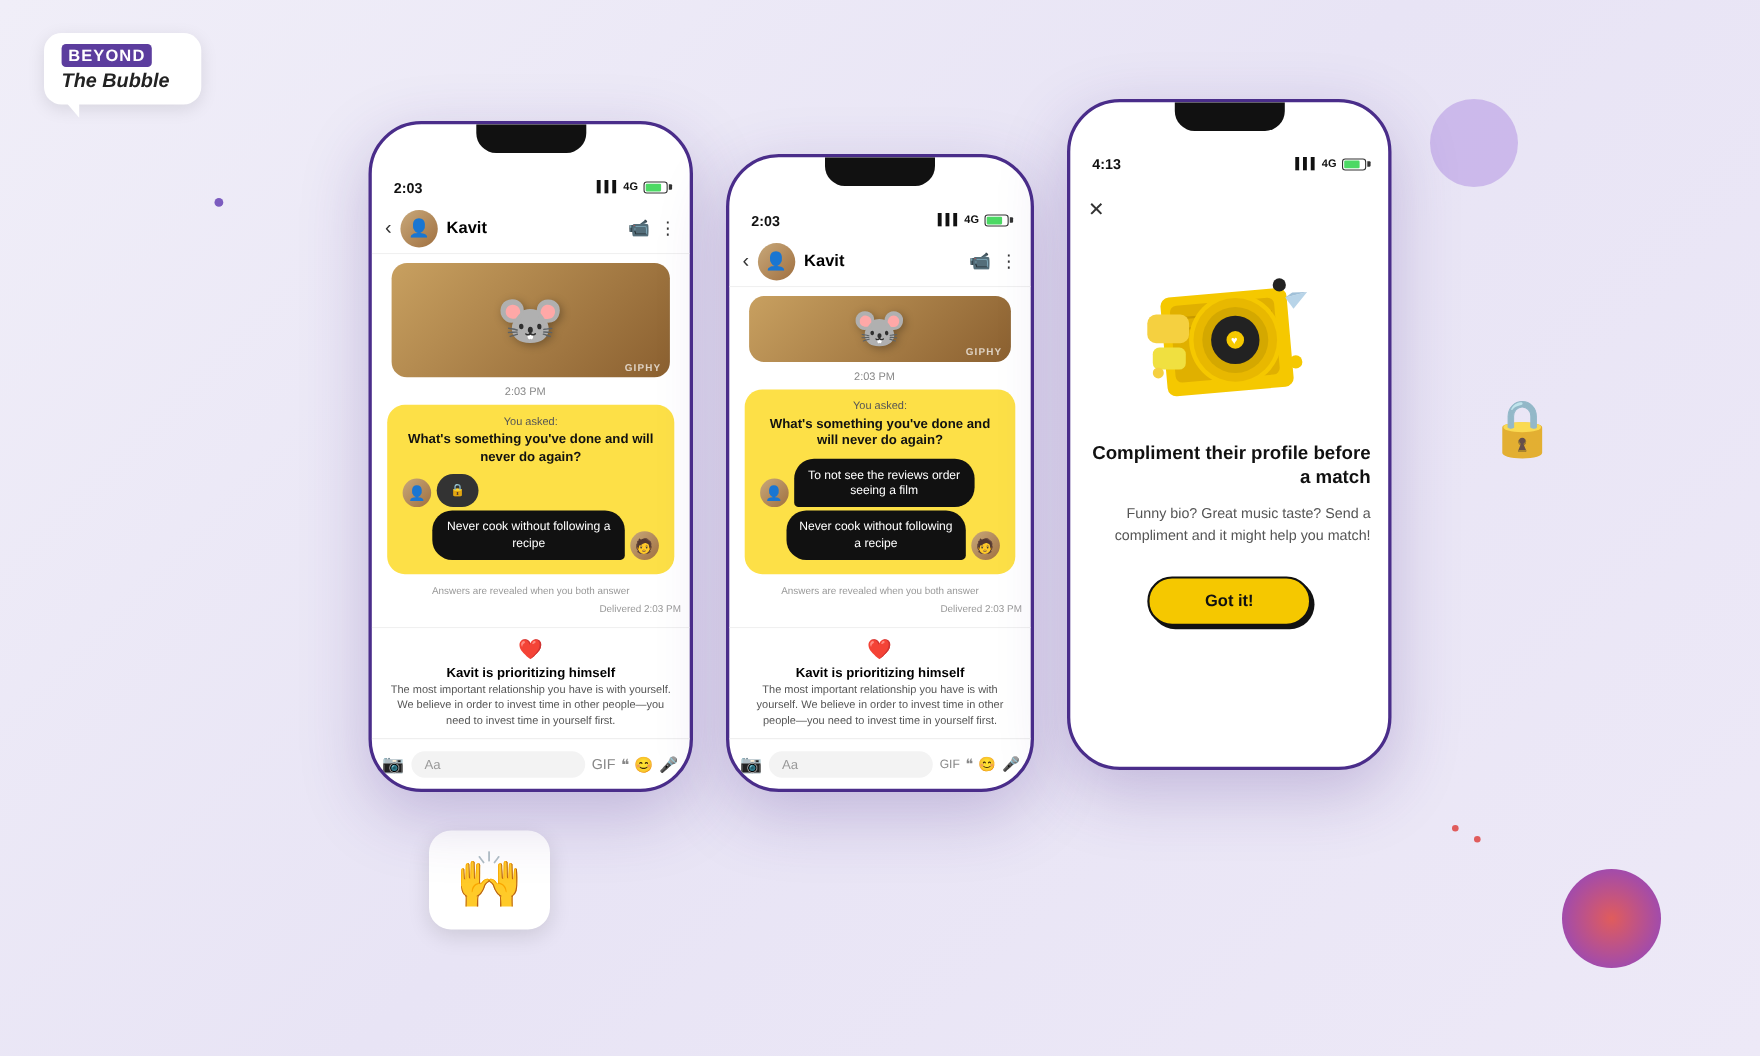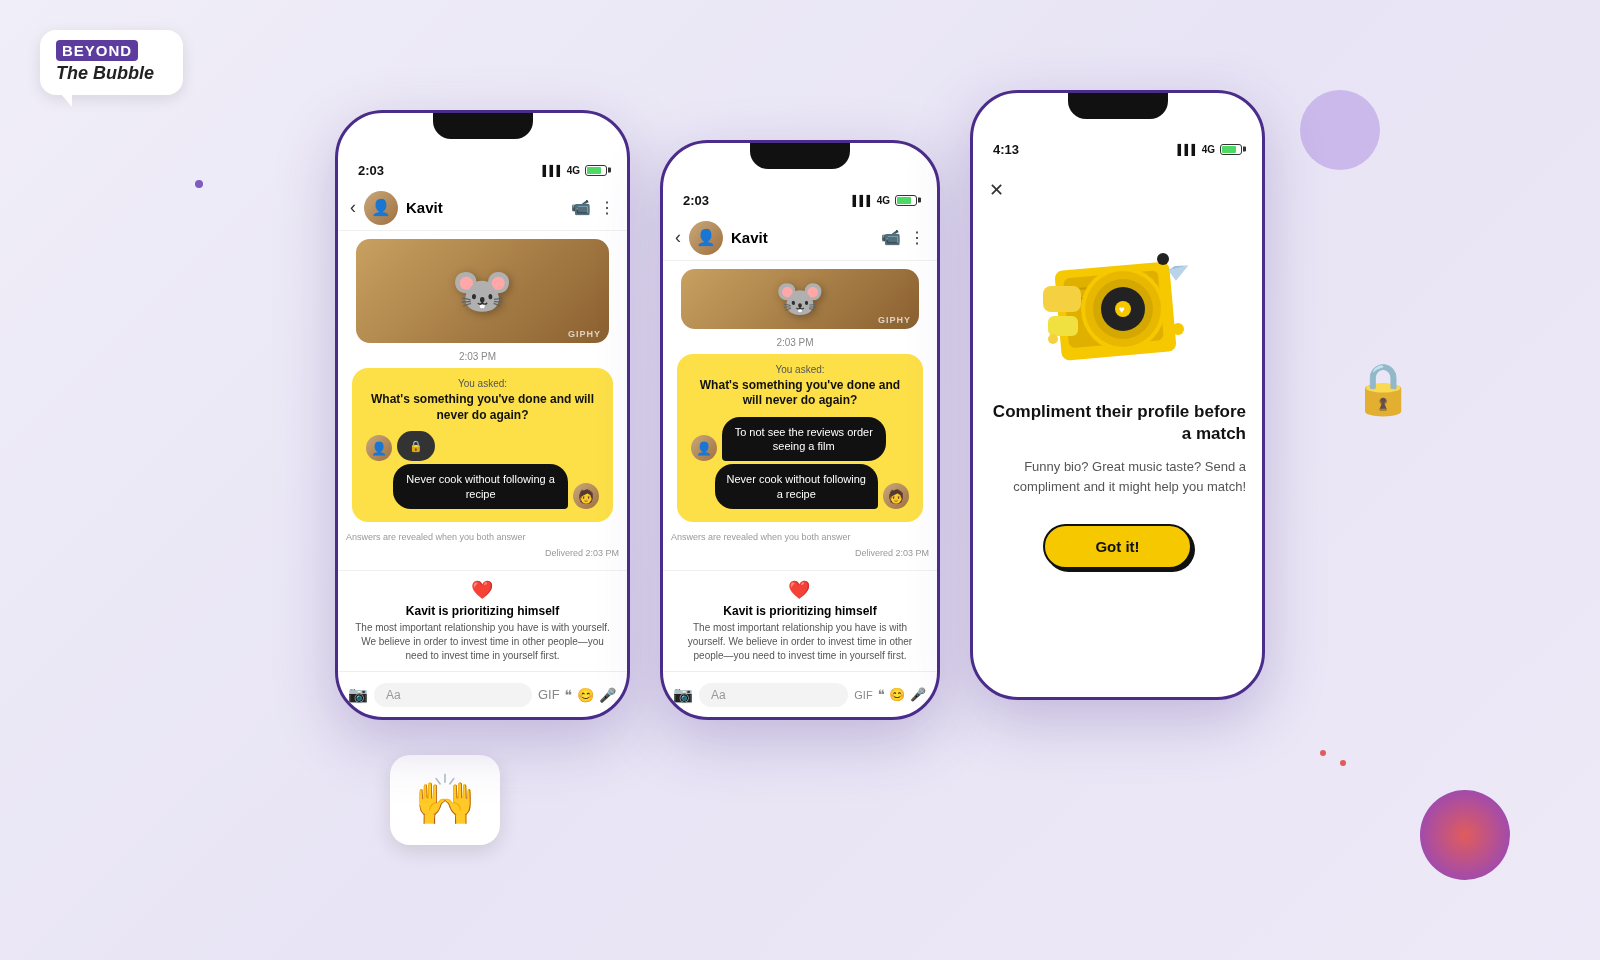--- a/index.html
+++ b/index.html
@@ -227,21 +227,21 @@
       padding: 8px 12px;
       border-radius: 18px;
       font-size: 11px;
       font-weight: 500;
       line-height: 1.3;
     }
     .bubble.dark { background: #111; color: white; border-radius: 18px 18px 18px 4px; text-align: center; }
     .bubble.dark-right { background: #111; color: white; border-radius: 18px 18px 4px 18px; text-align: center; }
     .bubble.locked { background: #333; color: white; border-radius: 18px; display: flex; align-items: center; justify-content: center; gap: 4px; }
 
-    .answers-note { font-size: 9px; color: #999; margin-top: 4px; }
+    .answers-note { text-align: center; font-size: 9px; color: #999; margin-top: 4px; }
     .delivered-note { text-align: right; font-size: 9px; color: #999; }
 
     
     .profile-section {
       padding: 8px 12px;
       text-align: center;
       border-top: 1px solid #f0f0f0;
       margin-top: 4px;
     }
     .heart-icon { font-size: 18px; }

